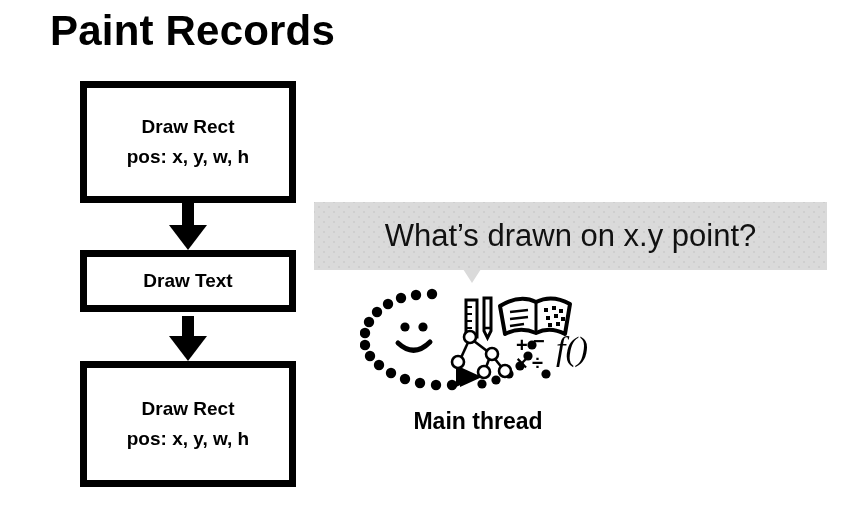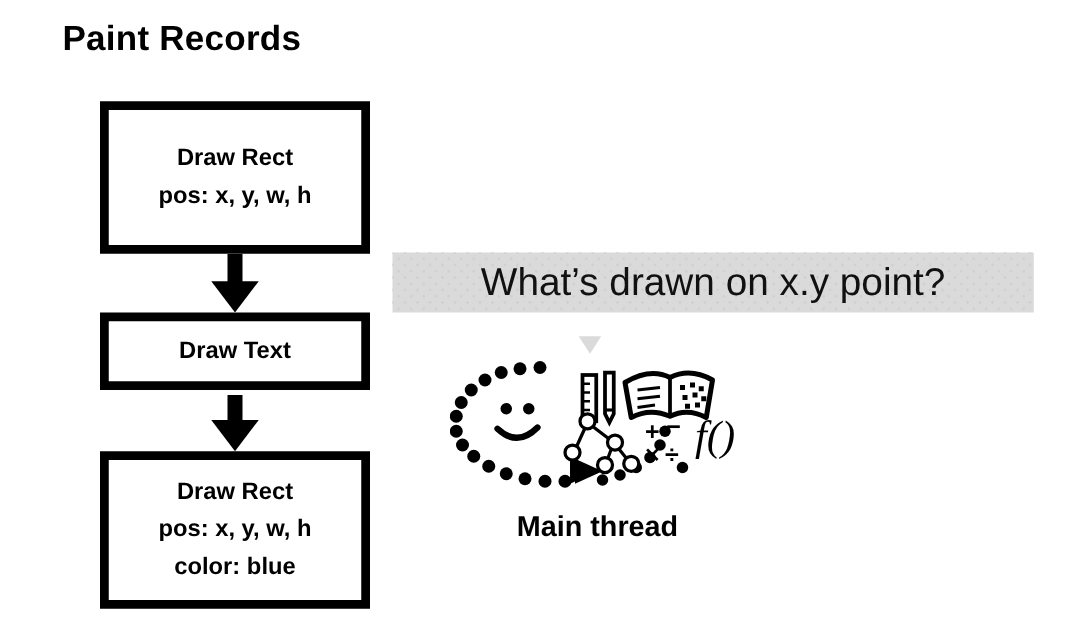--- a/index.html
+++ b/index.html
@@ -14,21 +14,21 @@
     overflow: hidden;
     font-family: "Liberation Sans", sans-serif;
     color: #000000;
   }
 
   
   #page-title {
     position: absolute;
     left: 50px;
     top: 8px;
-    font-size: 28px;
+    font-size: 42px;
     font-weight: bold;
     letter-spacing: 0.2px;
     line-height: 46px;
     white-space: nowrap;
   }
 
   
   .record-box {
     position: absolute;
     box-sizing: border-box;
@@ -59,21 +59,21 @@
   #flow-arrow-0 { left: 165px; top: 203px; height: 48px; }
   #flow-arrow-1 { left: 165px; top: 316px; height: 46px; }
   .flow-arrow svg { display: block; width: 100%; height: 100%; }
 
   
   #speech-bubble {
     position: absolute;
     left: 314px;
     top: 202px;
     width: 513px;
-    height: 48px;
+    height: 68px;
     background-color: #dadada;
     background-image:
       radial-gradient(#cfcfcf 1px, transparent 1.1px),
       radial-gradient(#cfcfcf 1px, transparent 1.1px);
     background-size: 10px 10px, 10px 10px;
     background-position: 0 0, 5px 5px;
     display: flex;
     align-items: center;
     justify-content: center;
   }
@@ -140,21 +140,20 @@
 <div class="flow-arrow" id="flow-arrow-1">
   <svg viewBox="0 0 46 46" preserveAspectRatio="none">
     <rect x="17" y="0" width="12" height="22" fill="#000000"></rect>
     <polygon points="4,20 42,20 23,45" fill="#000000"></polygon>
   </svg>
 </div>
 
 <div class="record-box" id="record-box-2">
   <div class="record-line">Draw Rect</div>
   <div class="record-line">pos: x, y, w, h</div>
-  <div class="record-line">color: blue</div>
 </div>
 
 <div id="speech-bubble">
   <div id="speech-bubble-text">What’s drawn on x.y point?</div>
 </div>
 <div id="speech-bubble-tail"></div>
 
 <div id="thinker-illustration">
   <svg viewBox="0 0 236 112" xmlns="http://www.w3.org/2000/svg">
 

